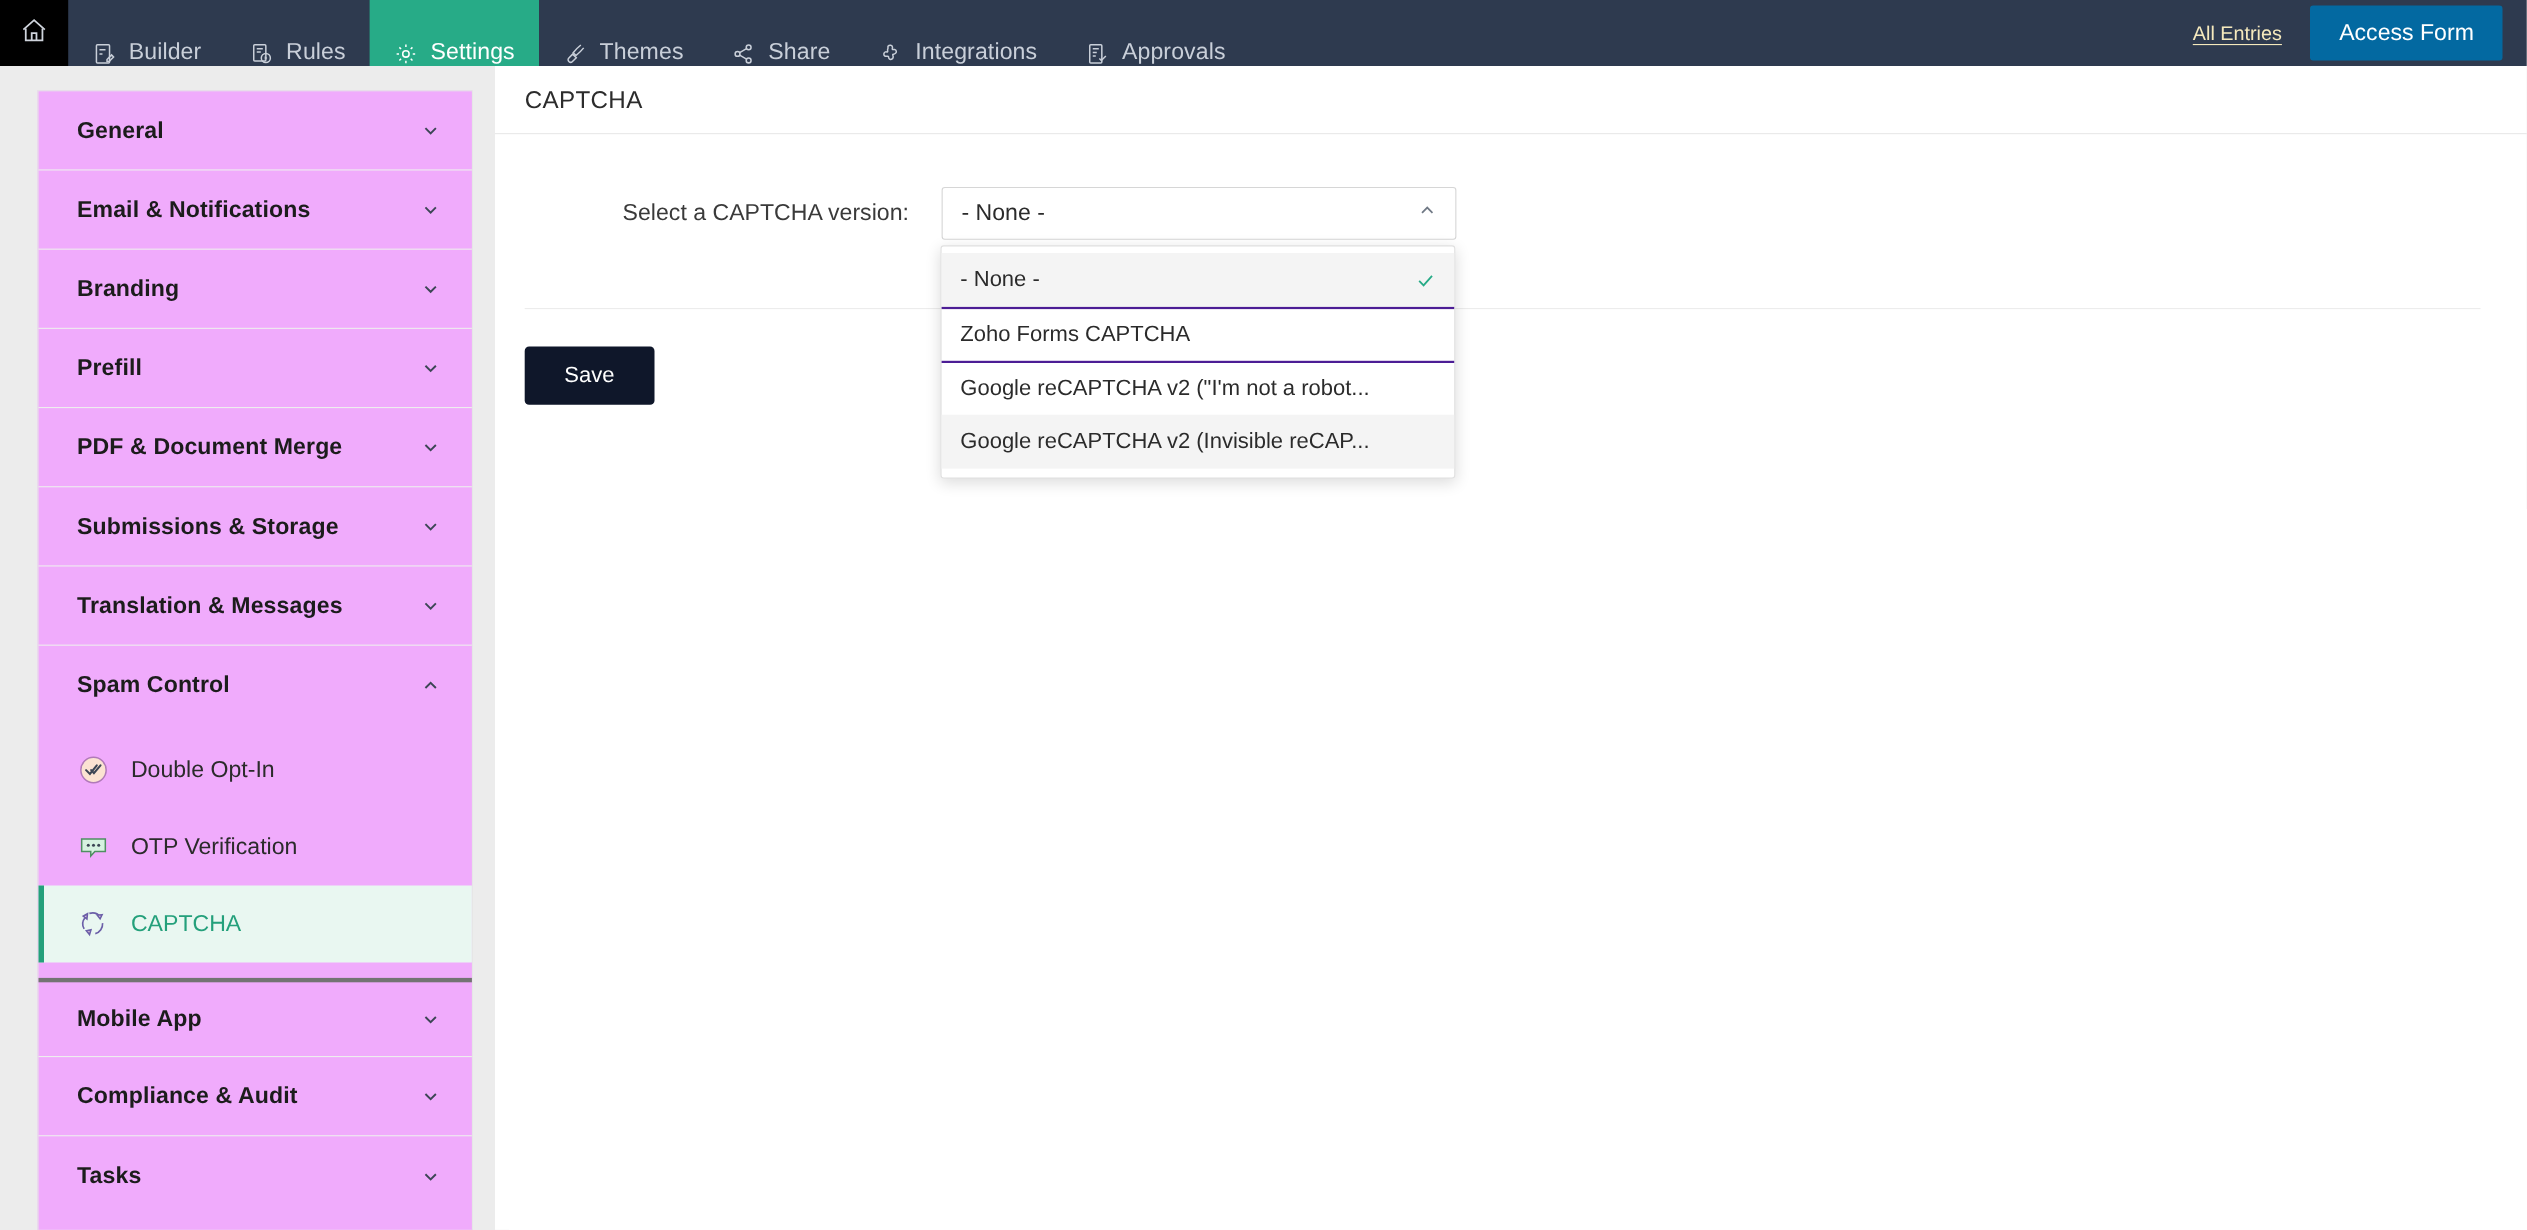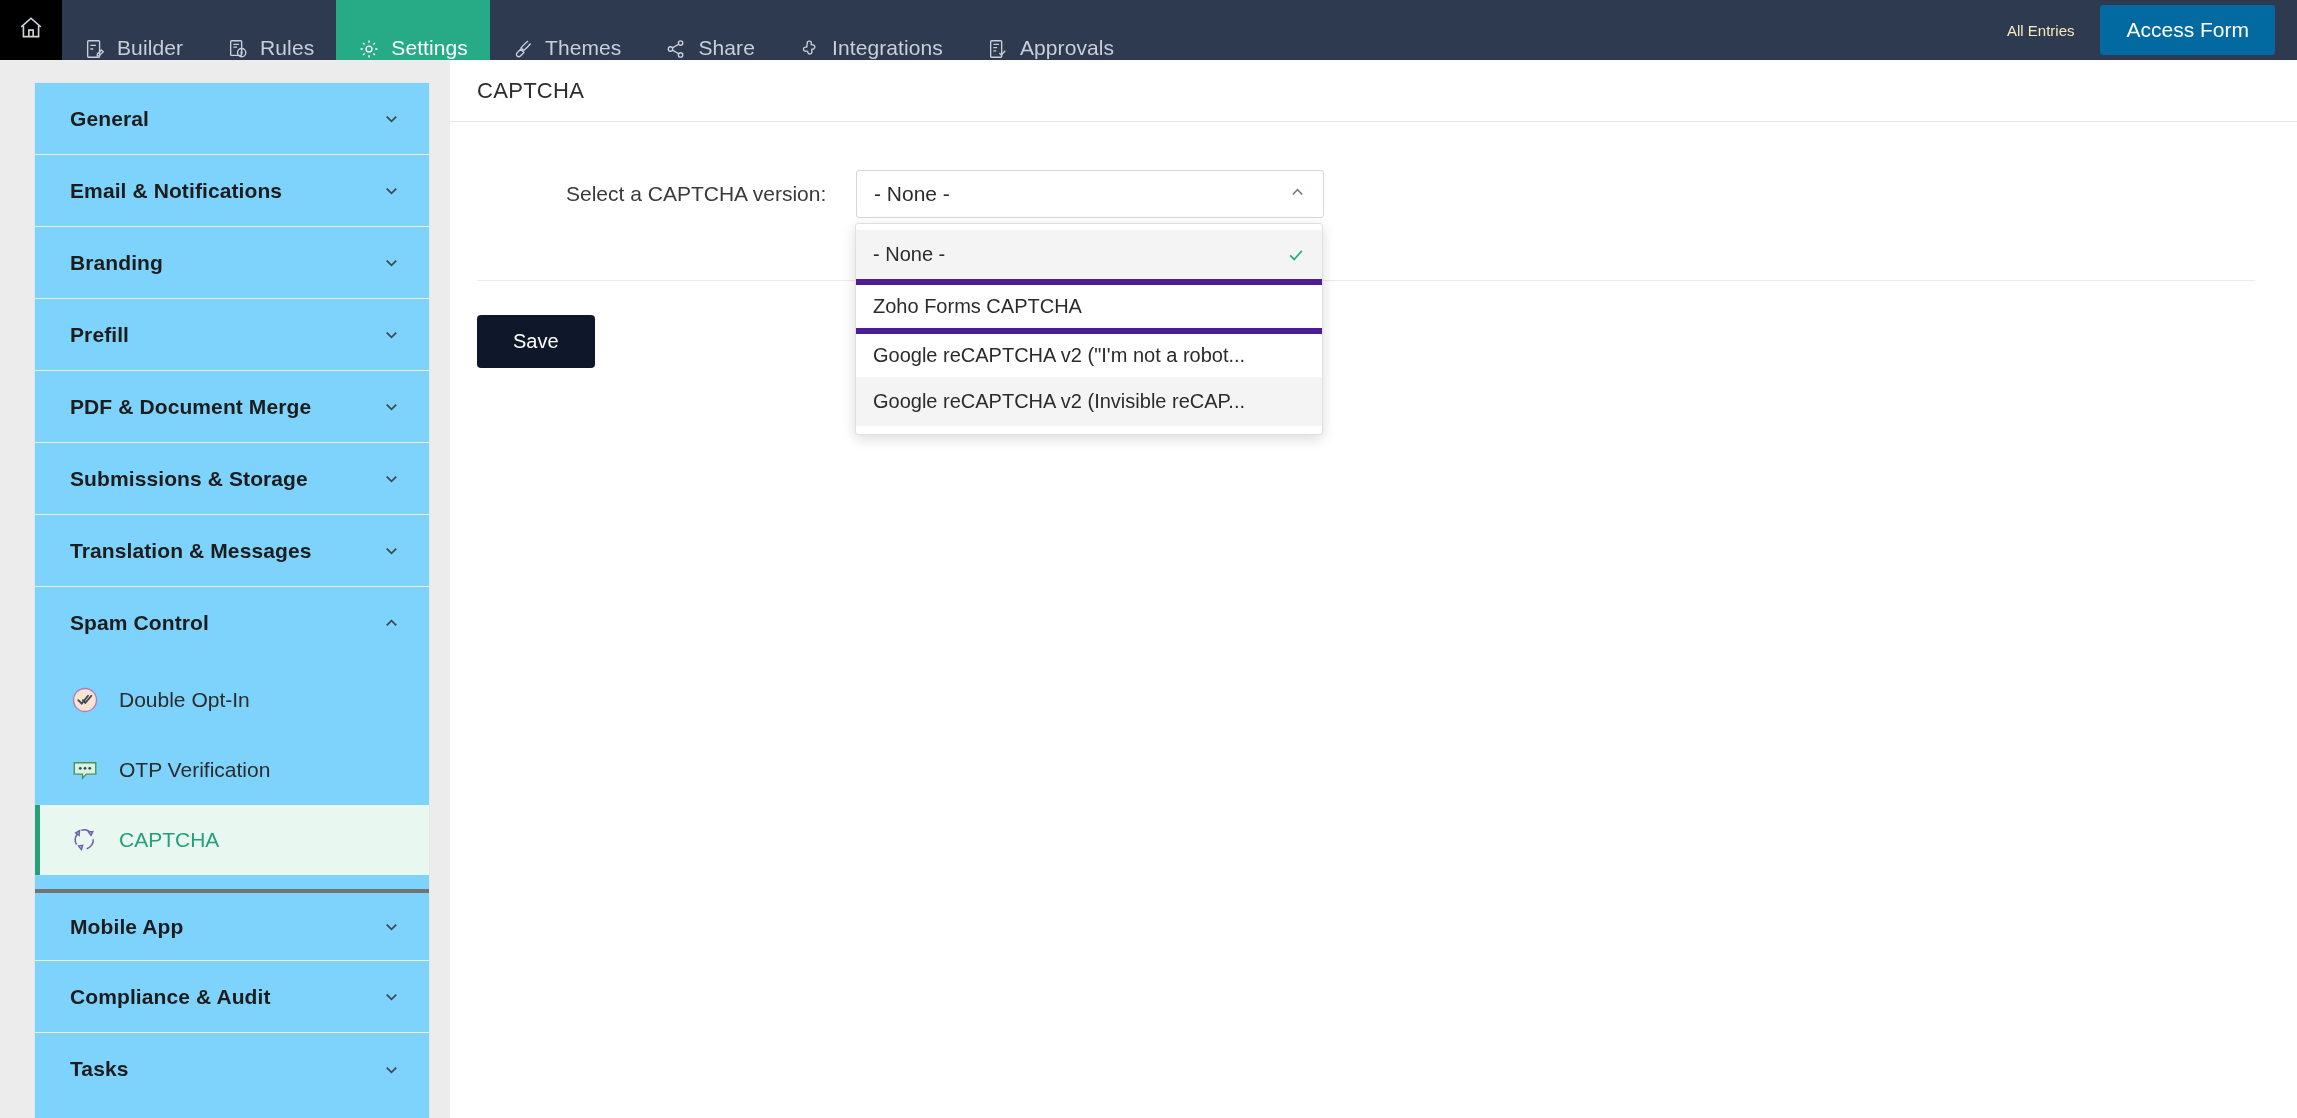--- a/index.html
+++ b/index.html
@@ -29,38 +29,38 @@
     color: #c9cfd9; font-size: 21px; letter-spacing: .1px;
     cursor: pointer; white-space: nowrap;
   }
   .nav-item.active { background: #27ab87; color: #ffffff; }
   .nav-item svg { flex: 0 0 auto; display: block; }
   .nav-right {
     margin-left: auto; display: flex; align-items: center;
     gap: 26px; padding-right: 22px;
   }
   .all-entries {
-    color: #f5e9bd; font-size: 15px; 
+    color: #f5e9bd; font-size: 18px; text-decoration: underline;
     text-underline-offset: 4px; cursor: pointer; white-space: nowrap;
   }
   .access-form {
     background: #0369a1; color: #fff; font-size: 21px;
     border: none; padding: 13px 26px; border-radius: 3px;
     cursor: pointer; font-family: inherit; white-space: nowrap;
   }
 
   
   .sidebar {
     position: absolute; left: 0; top: 60px;
     width: 450px; height: 1058px;
     background: #ececec;
     padding: 22px 22px 0 34px;
   }
   .sidebar-inner {
-    background: #7dd3fc; width: 396px;
+    background: #f0abfc; width: 396px;
     border: 1px solid #e6e6e6;
     border-bottom: none;
     min-height: 1036px;
   }
   .sb-section {
     height: 72px; display: flex; align-items: center;
     justify-content: space-between;
     padding: 0 28px 0 35px;
     border-bottom: 1px solid #eeeeee;
     cursor: pointer;
@@ -136,21 +136,21 @@
     padding: 6px 0 8px 0; z-index: 40;
   }
   .opt {
     height: 49px; display: flex; align-items: center;
     justify-content: space-between;
     padding: 0 16px 0 17px; cursor: pointer;
     font-size: 20px; color: #2b2b2b;
     white-space: nowrap; overflow: hidden;
   }
   .opt.hl { background: #f4f4f4; }
-  .opt.sep { border-top: 6px solid #4c1d95; }
+  .opt.sep { border-top: 2px solid #4c1d95; }
   .opt-check { width: 20px; height: 20px; flex: 0 0 auto; }
 </style>
 </head>
 <body>
 
 <div class="topbar">
   <div class="home-block">
     <span>
       <svg width="26" height="26" viewBox="0 0 24 24" fill="none" stroke="#cfd4dc" stroke-width="1.5">
         <path d="M3 11 12 3l9 8"></path>

